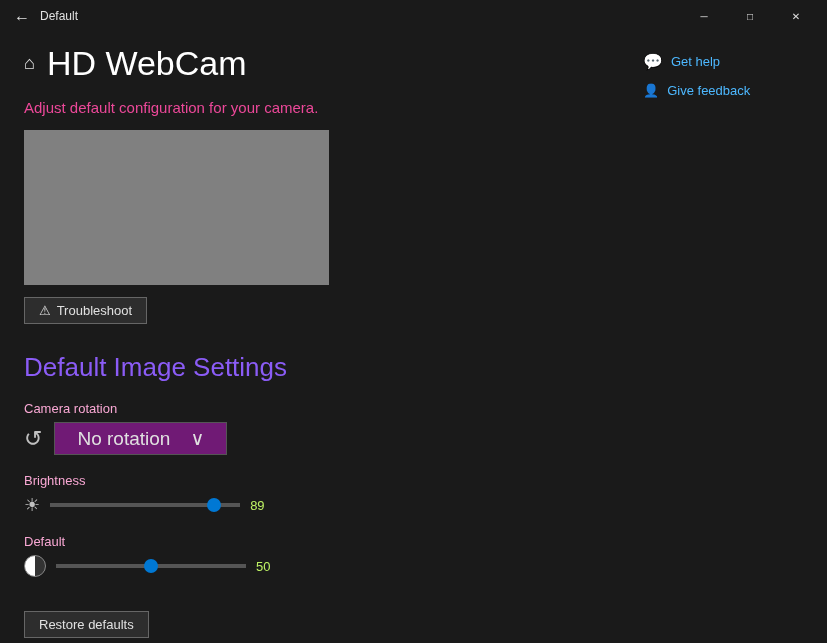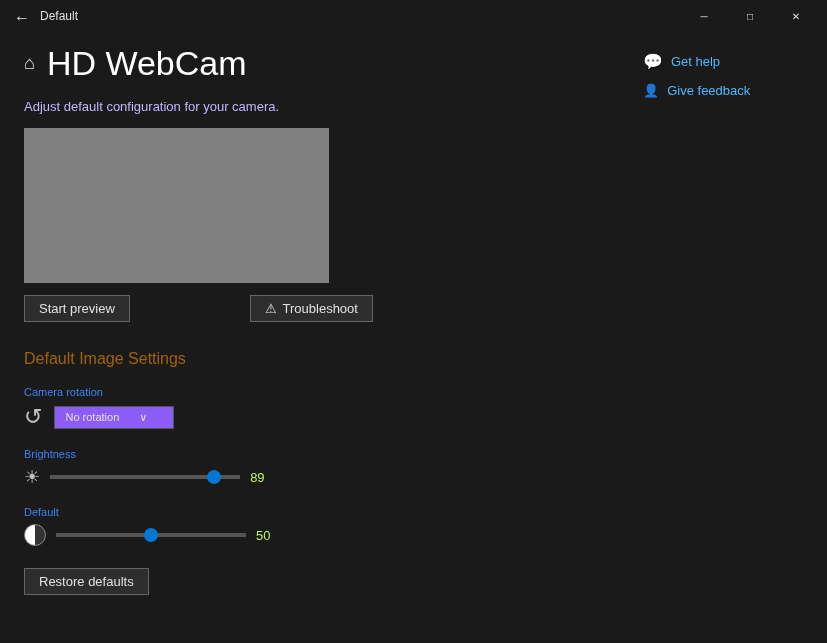--- a/index.html
+++ b/index.html
@@ -85,22 +85,22 @@
       color: #e0e0e0;
     }
     .page-title {
       font-size: 34px;
       font-weight: 300;
       color: #ffffff;
     }
 
     
     .subtitle {
-      font-size: 13px;
-      color: #c4b5fd;
+      font-size: 15px;
+      color: #ec4899;
       margin-bottom: 14px;
     }
 
     
     .camera-preview {
       width: 305px;
       height: 155px;
       background: #808080;
       margin-bottom: 12px;
     }
@@ -118,54 +118,54 @@
       color: #e0e0e0;
       font-size: 13px;
       cursor: pointer;
       display: flex;
       align-items: center;
       gap: 6px;
     }
 
     
     .section-title {
-      font-size: 16px;
+      font-size: 26px;
       font-weight: 300;
-      color: #a16207;
+      color: #8b5cf6;
       margin-bottom: 18px;
     }
 
     
     .setting-row {
       display: flex;
       align-items: center;
       gap: 12px;
       margin-bottom: 18px;
     }
     .setting-label {
-      font-size: 11px;
-      color: #3b82f6;
+      font-size: 13px;
+      color: #f9a8d4;
       margin-bottom: 6px;
     }
     .setting-group {
       margin-bottom: 18px;
     }
 
     .rotation-icon {
       font-size: 22px;
       color: #c0c0c0;
     }
     .dropdown {
       display: flex;
       align-items: center;
       border: 1px solid #555;
-      background: #8b5cf6;
-      color: #e0e0e0;
-      padding: 4px 10px;
-      font-size: 11px;
+      background: #701a75;
+      color: #e0e0e0;
+      padding: 4px 22px;
+      font-size: 19px;
       cursor: pointer;
       gap: 20px;
       min-width: 120px;
     }
 
     
     .slider-row {
       margin-bottom: 18px;
     }
     .slider-control {
@@ -211,21 +211,21 @@
       color: #c0c0c0;
     }
 
     .restore-btn {
       padding: 5px 14px;
       border: 1px solid #666;
       background: #2d2d2d;
       color: #e0e0e0;
       font-size: 13px;
       cursor: pointer;
-      margin-top: 4px;
+      margin-top: 16px;
     }
 
     
     .right-panel {
       display: flex;
       flex-direction: column;
       gap: 12px;
       padding-top: 8px;
       min-width: 160px;
     }
@@ -280,23 +280,20 @@
     </div>
 
     
     <p class="subtitle">Adjust default configuration for your camera.</p>
 
     
     <div class="camera-preview"></div>
 
     
     <div class="buttons-row">
-      <button class="btn">
-        <span>Start preview</span>
-      </button>
       <button class="btn">
         <span class="warning-icon">⚠</span>
         <span>Troubleshoot</span>
       </button>
     </div>
 
     
     <h2 class="section-title">Default Image Settings</h2>
 
     

